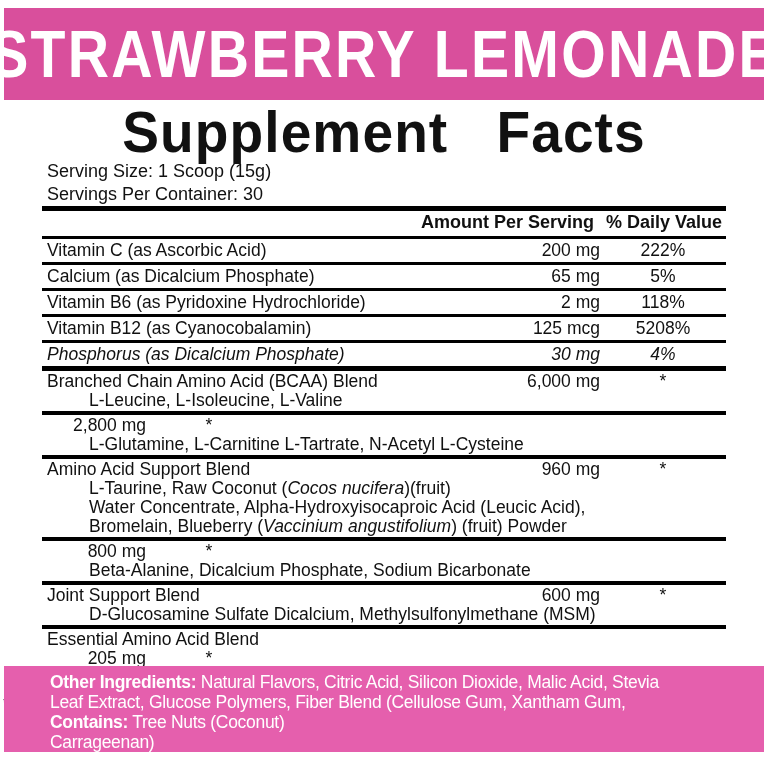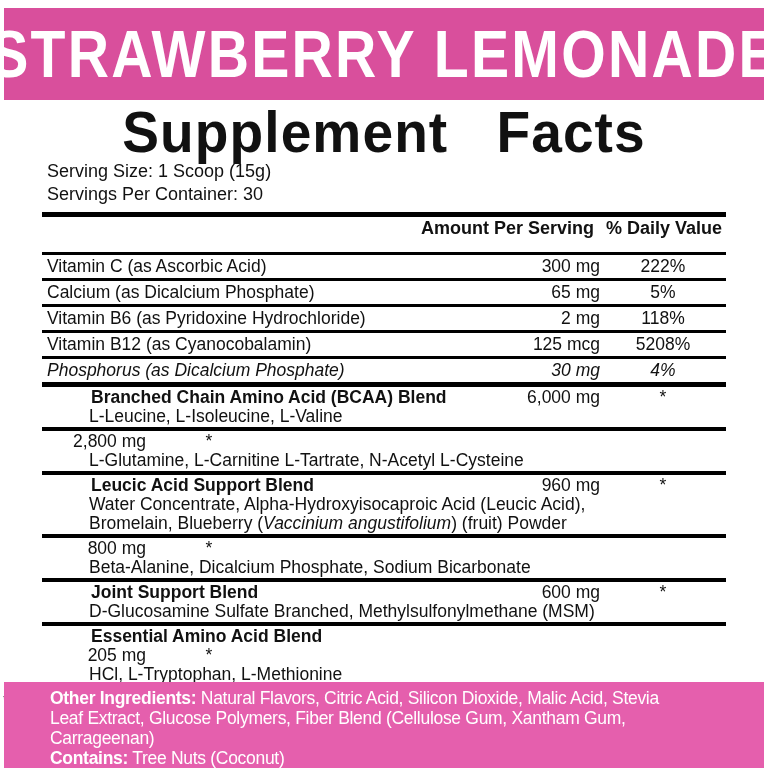--- a/index.html
+++ b/index.html
@@ -39,66 +39,66 @@
     font-size:52px;
     line-height:56px;
     margin-top:0;
     letter-spacing:1px;
     word-spacing:30px;
     transform:scale(1.06,1.12);
     transform-origin:center top;
     white-space:nowrap;
   }
   .serving{
-    margin:4px 0 6px 47px;
+    margin:4px 0 0 47px;
     font-size:18px;
     line-height:23px;
   }
   .table{
     margin:0 42px 0 42px;
     border-top:5px solid var(--rule);
   }
   .row{display:flex;align-items:baseline;}
   .name{flex:1 1 0;min-width:0;padding-left:5px;white-space:nowrap;overflow:visible;}
   .name.sub{padding-left:47px;font-weight:normal;}
   .amt{width:104px;text-align:right;flex:0 0 auto;}
   .dv{width:126px;text-align:center;flex:0 0 auto;}
   .hdr-row{
     display:flex;
     font-weight:bold;
     font-size:18px;
     line-height:19px;
-    padding:2px 0 14px 0;
+    padding:2px 0 4px 0;
     border-bottom:3px solid var(--rule);
   }
   .hdr-amount{width:552px;text-align:right;flex:0 0 auto;}
   .hdr-dv{flex:1 1 0;text-align:right;padding-right:4px;}
   .vrow{
     font-size:17.5px;
     line-height:19px;
     padding:2px 0;
     border-bottom:3px solid var(--rule);
   }
   #vitamin-rows .vrow:last-child{border-bottom:5px solid var(--rule);font-style:italic;}
   .blend{
     border-bottom:4px solid var(--rule);
     font-size:17.5px;
     line-height:19px;
     padding:1px 0;
   }
-  .bold{font-weight:bold;margin-left:44px;}
+  .bold{font-weight:normal;}
   .it{font-style:italic;}
   .bd{font-weight:bold;}
   .footnote{
     font-size:12.5px;
     padding:4px 0 0 3px;
   }
   .footer{
     position:absolute;
-    left:4px;right:4px;bottom:0;
+    left:4px;right:4px;bottom:16px;
     height:86px;
     background:var(--footer-pink);
     color:#ffffff;
     padding:6px 20px 0 46px;
     font-size:17.5px;
     line-height:20px;
     overflow:hidden;
   }
   .fline{white-space:nowrap;letter-spacing:-0.3px;}
 </style>
@@ -119,21 +119,21 @@
   </div>
 
   <div class="table">
     <div class="hdr-row">
       <span class="hdr-amount">Amount Per Serving</span>
       <span class="hdr-dv">% Daily Value</span>
     </div>
     <div id="vitamin-rows">
         <div class="row vrow">
           <span class="name">Vitamin C (as Ascorbic Acid)</span>
-          <span class="amt">300 mg</span>
+          <span class="amt">200 mg</span>
           <span class="dv">222%</span>
         </div>
         <div class="row vrow">
           <span class="name">Calcium (as Dicalcium Phosphate)</span>
           <span class="amt">65 mg</span>
           <span class="dv">5%</span>
         </div>
         <div class="row vrow">
           <span class="name">Vitamin B6 (as Pyridoxine Hydrochloride)</span>
           <span class="amt">2 mg</span>
@@ -165,23 +165,26 @@
           <div class="row">
             <span class="amt">2,800 mg</span>
             <span class="dv">*</span>
           </div>
           <div class="row">
             <span class="name sub">L-Glutamine, L-Carnitine L-Tartrate, N-Acetyl L-Cysteine</span>
           </div>
         </div>
         <div class="blend">
           <div class="row">
-            <span class="name bold">Leucic Acid Support Blend</span>
+            <span class="name bold">Amino Acid Support Blend</span>
             <span class="amt">960 mg</span>
             <span class="dv">*</span>
+          </div>
+          <div class="row">
+            <span class="name sub">L-Taurine, Raw Coconut (<span class="it">Cocos nucifera</span>)(fruit)</span>
           </div>
           <div class="row">
             <span class="name sub">Water Concentrate, Alpha-Hydroxyisocaproic Acid (Leucic Acid),</span>
           </div>
           <div class="row">
             <span class="name sub">Bromelain, Blueberry (<span class="it">Vaccinium angustifolium</span>) (fruit) Powder</span>
           </div>
         </div>
         <div class="blend">
           <div class="row">
@@ -192,21 +195,21 @@
             <span class="name sub">Beta-Alanine, Dicalcium Phosphate, Sodium Bicarbonate</span>
           </div>
         </div>
         <div class="blend">
           <div class="row">
             <span class="name bold">Joint Support Blend</span>
             <span class="amt">600 mg</span>
             <span class="dv">*</span>
           </div>
           <div class="row">
-            <span class="name sub">D-Glucosamine Sulfate Branched, Methylsulfonylmethane (MSM)</span>
+            <span class="name sub">D-Glucosamine Sulfate Dicalcium, Methylsulfonylmethane (MSM)</span>
           </div>
         </div>
         <div class="blend">
           <div class="row">
             <span class="name bold">Essential Amino Acid Blend</span>
           </div>
           <div class="row">
             <span class="amt">205 mg</span>
             <span class="dv">*</span>
           </div>
@@ -215,17 +218,17 @@
           </div>
         </div>
       </div>
   </div>
 
   <div class="footnote">* Daily Value not established</div>
 
   <div class="footer" id="footer-lines">
       <div class="fline"><span class="bd">Other Ingredients:</span>  Natural Flavors, Citric Acid, Silicon Dioxide, Malic Acid, Stevia</div>
       <div class="fline">Leaf Extract, Glucose Polymers, Fiber Blend (Cellulose Gum, Xantham Gum,</div>
+      <div class="fline"><span class="bd">Contains:</span>  Tree Nuts (Coconut)</div>
       <div class="fline">Carrageenan)</div>
-      <div class="fline"><span class="bd">Contains:</span>  Tree Nuts (Coconut)</div>
     </div>
 
 </div>
 
 </body></html>

